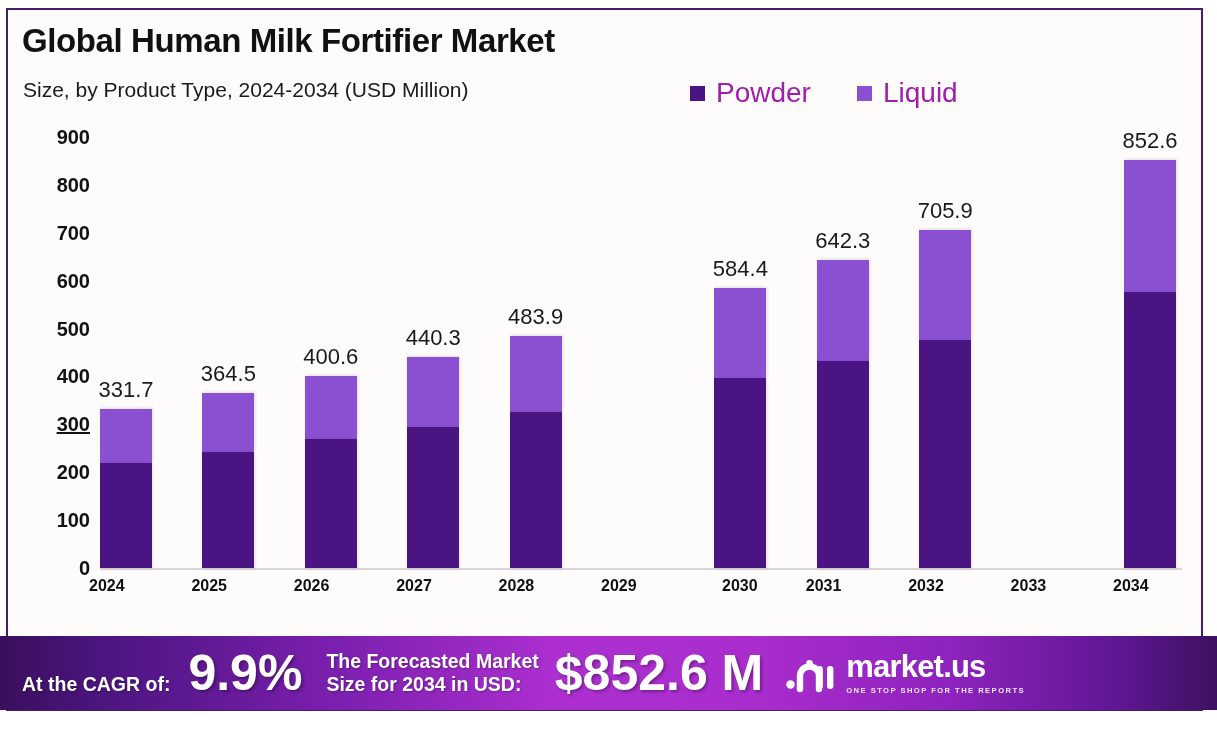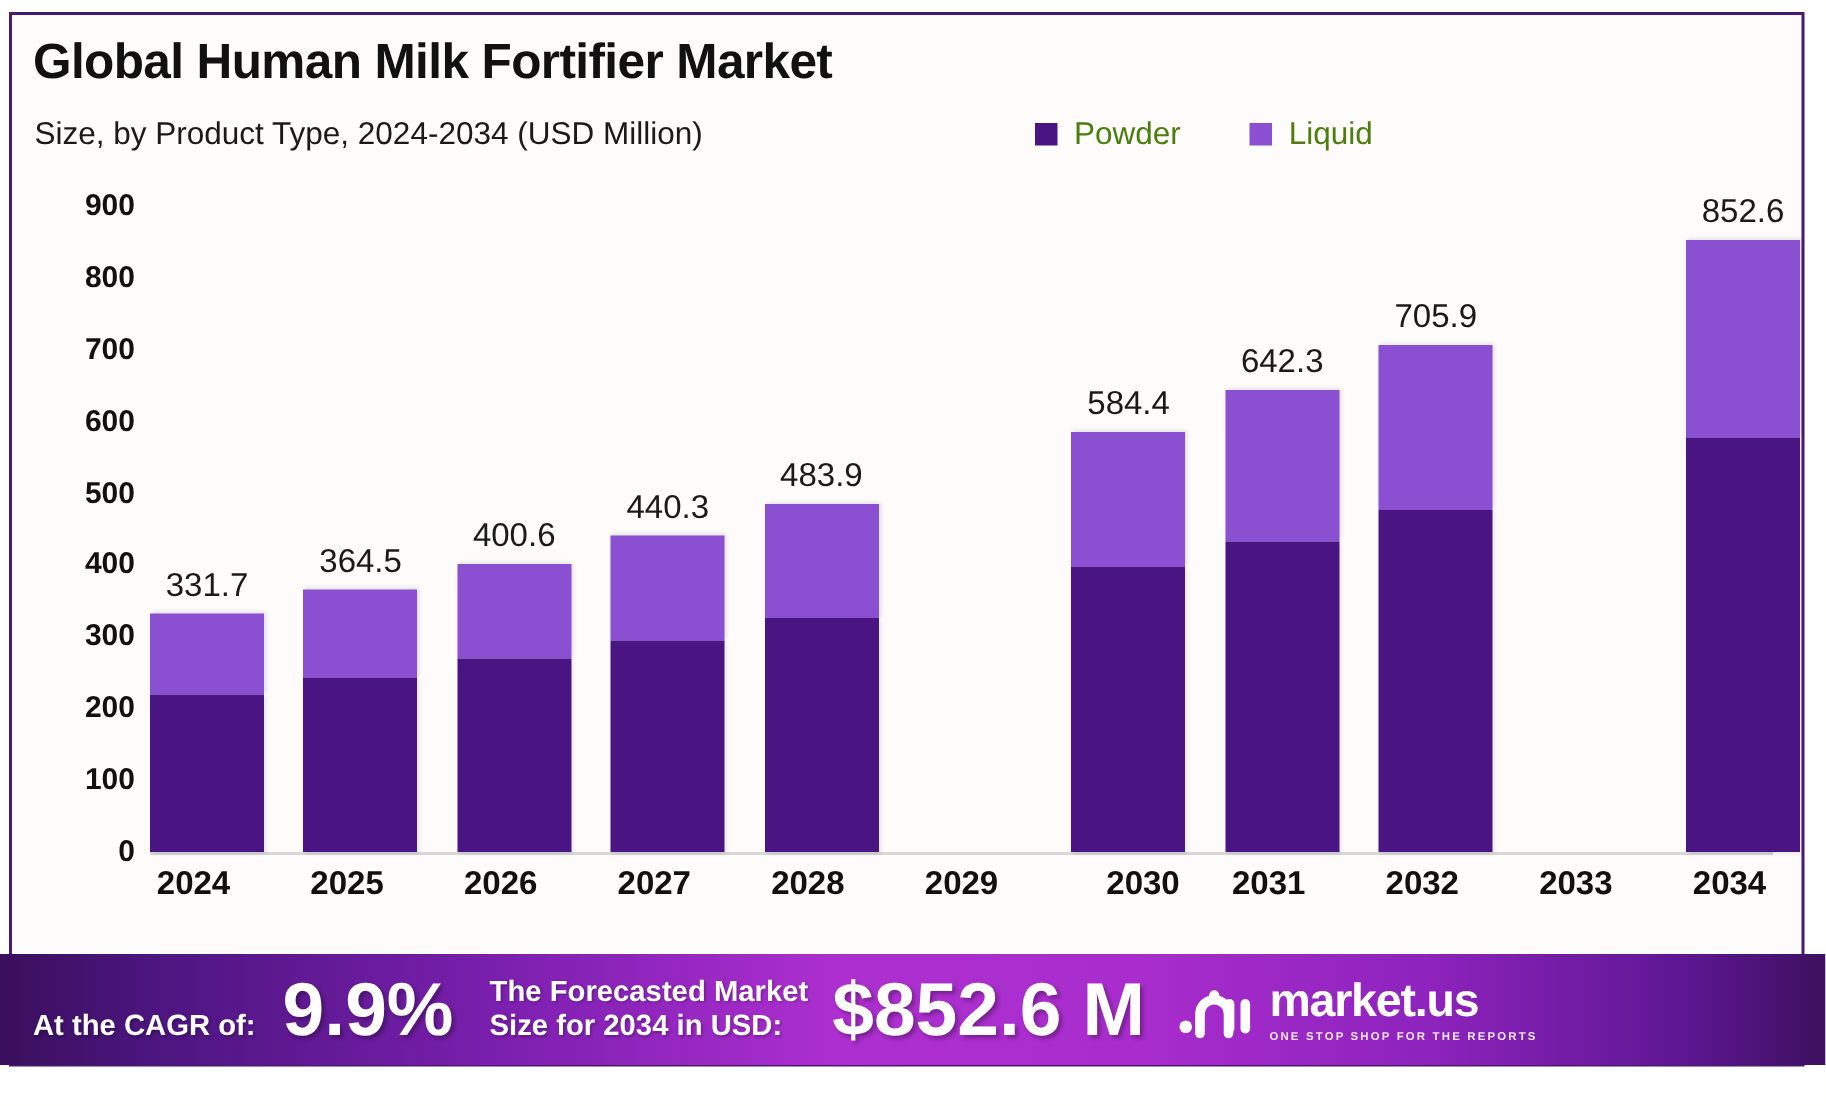--- a/index.html
+++ b/index.html
@@ -66,22 +66,22 @@
     align-items: center;
     gap: 11px;
   }
   .legend-swatch {
     width: 15px;
     height: 15px;
     display: block;
     flex: 0 0 auto;
   }
   .legend-label {
-    font-size: 21px;
-    color: #4d7c0f;
+    font-size: 28px;
+    color: #a21caf;
     white-space: nowrap;
     line-height: 1;
   }
 
   
   .plot {
     position: absolute;
     left: 22px;
     top: 125px;
     width: 1160px;
@@ -120,21 +120,21 @@
     left: 0;
     right: 0;
     bottom: 0;
     height: 2px;
     background: #d8d8d8;
   }
 
   .bar-group {
     position: absolute;
     bottom: 2px;
-    width: 76px;
+    width: 52px;
   }
 
   .seg {
     width: 100%;
     display: block;
   }
   .seg-liquid {
     box-shadow: 1px -1px 3px rgba(0,0,0,0.13);
   }
   .seg-powder {
@@ -155,22 +155,21 @@
   .x-axis {
     position: absolute;
     left: 100px;
     top: 578px;
     width: 1082px;
     height: 30px;
   }
   .x-tick {
     position: absolute;
     width: 80px;
-    text-align: center;
-    font-size: 22px;
+    font-size: 16px;
     font-weight: bold;
     color: #111111;
     white-space: nowrap;
     line-height: 1;
   }
 
   
   .banner {
     position: absolute;
     left: 0;
@@ -267,21 +266,21 @@
         <span class="legend-swatch" style="background: rgb(139, 79, 209);"></span>
         <span class="legend-label">Liquid</span>
       </div>
     </div>
 
   <div class="plot">
     <div class="y-axis" id="y-axis">
         <div class="y-tick" style="top: 443px;">0</div>
         <div class="y-tick" style="top: 395.111px;">100</div>
         <div class="y-tick" style="top: 347.222px;">200</div>
-        <div class="y-tick" style="top: 299.333px;">300</div>
+        <div class="y-tick" style="top: 299.333px; text-decoration: underline;">300</div>
         <div class="y-tick" style="top: 251.444px;">400</div>
         <div class="y-tick" style="top: 203.556px;">500</div>
         <div class="y-tick" style="top: 155.667px;">600</div>
         <div class="y-tick" style="top: 107.778px;">700</div>
         <div class="y-tick" style="top: 59.8889px;">800</div>
         <div class="y-tick" style="top: 12px;">900</div>
       </div>
     <div class="bars-area" id="bars-area">
       <div class="axis-line"></div>
     <div class="bar-group" style="left: 0px;">

